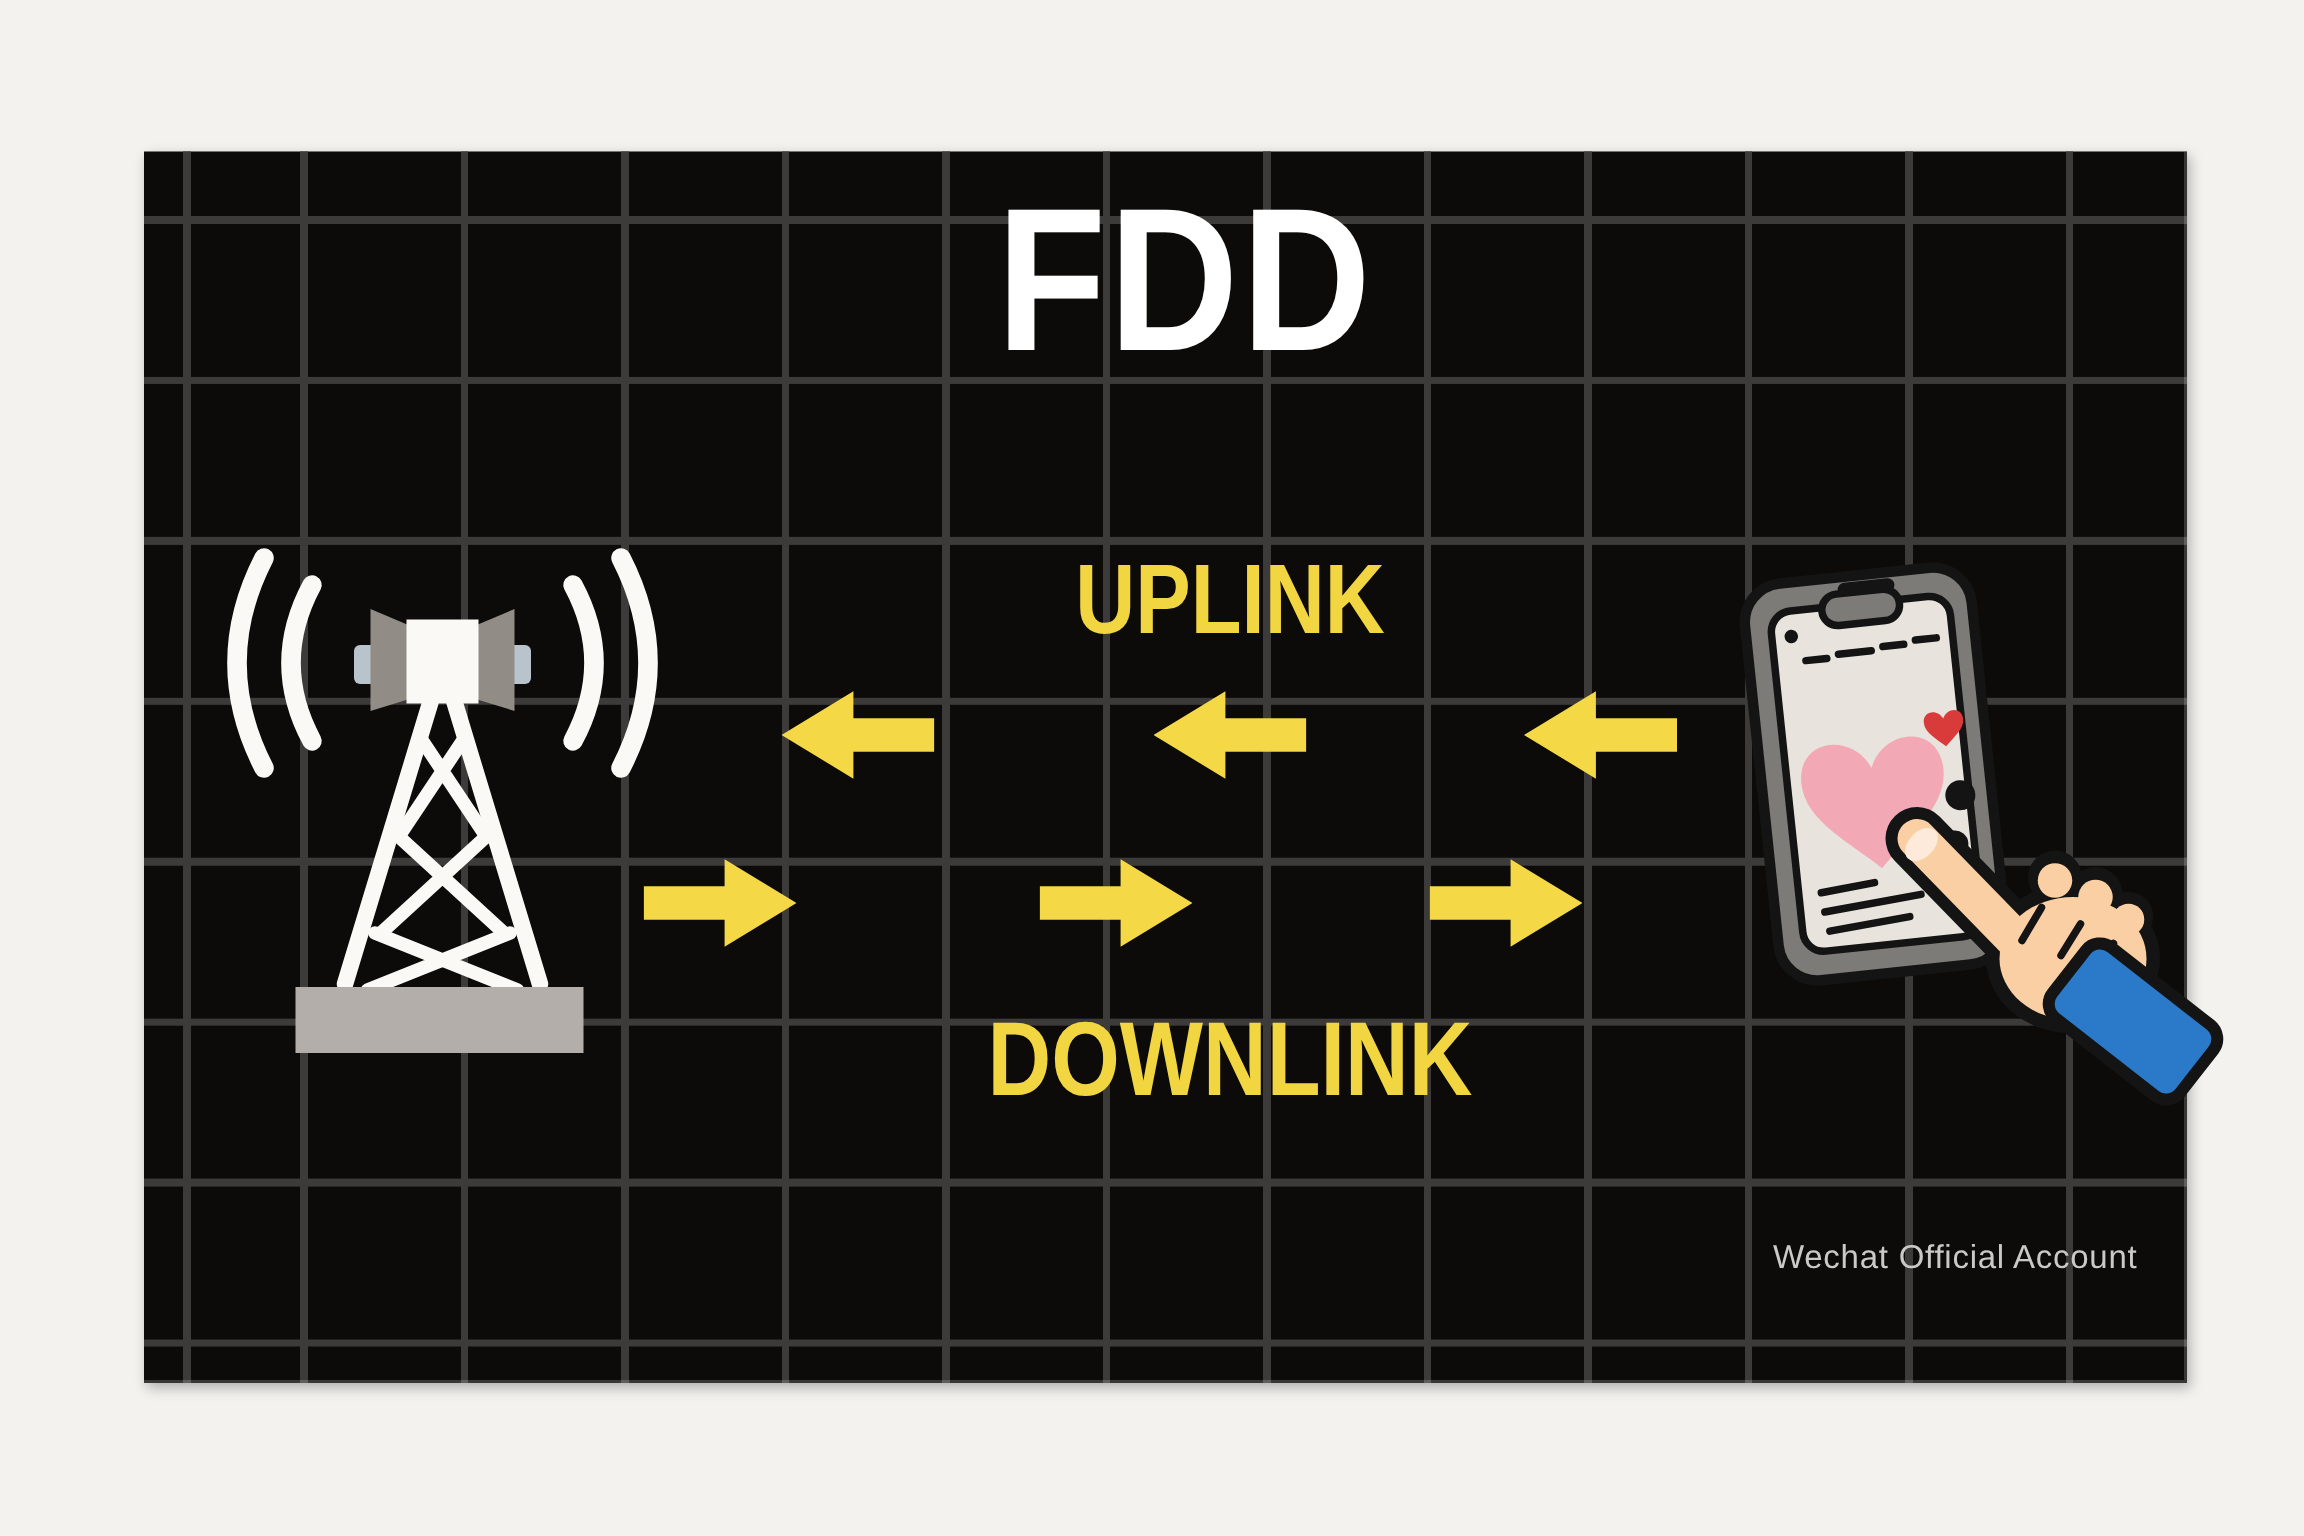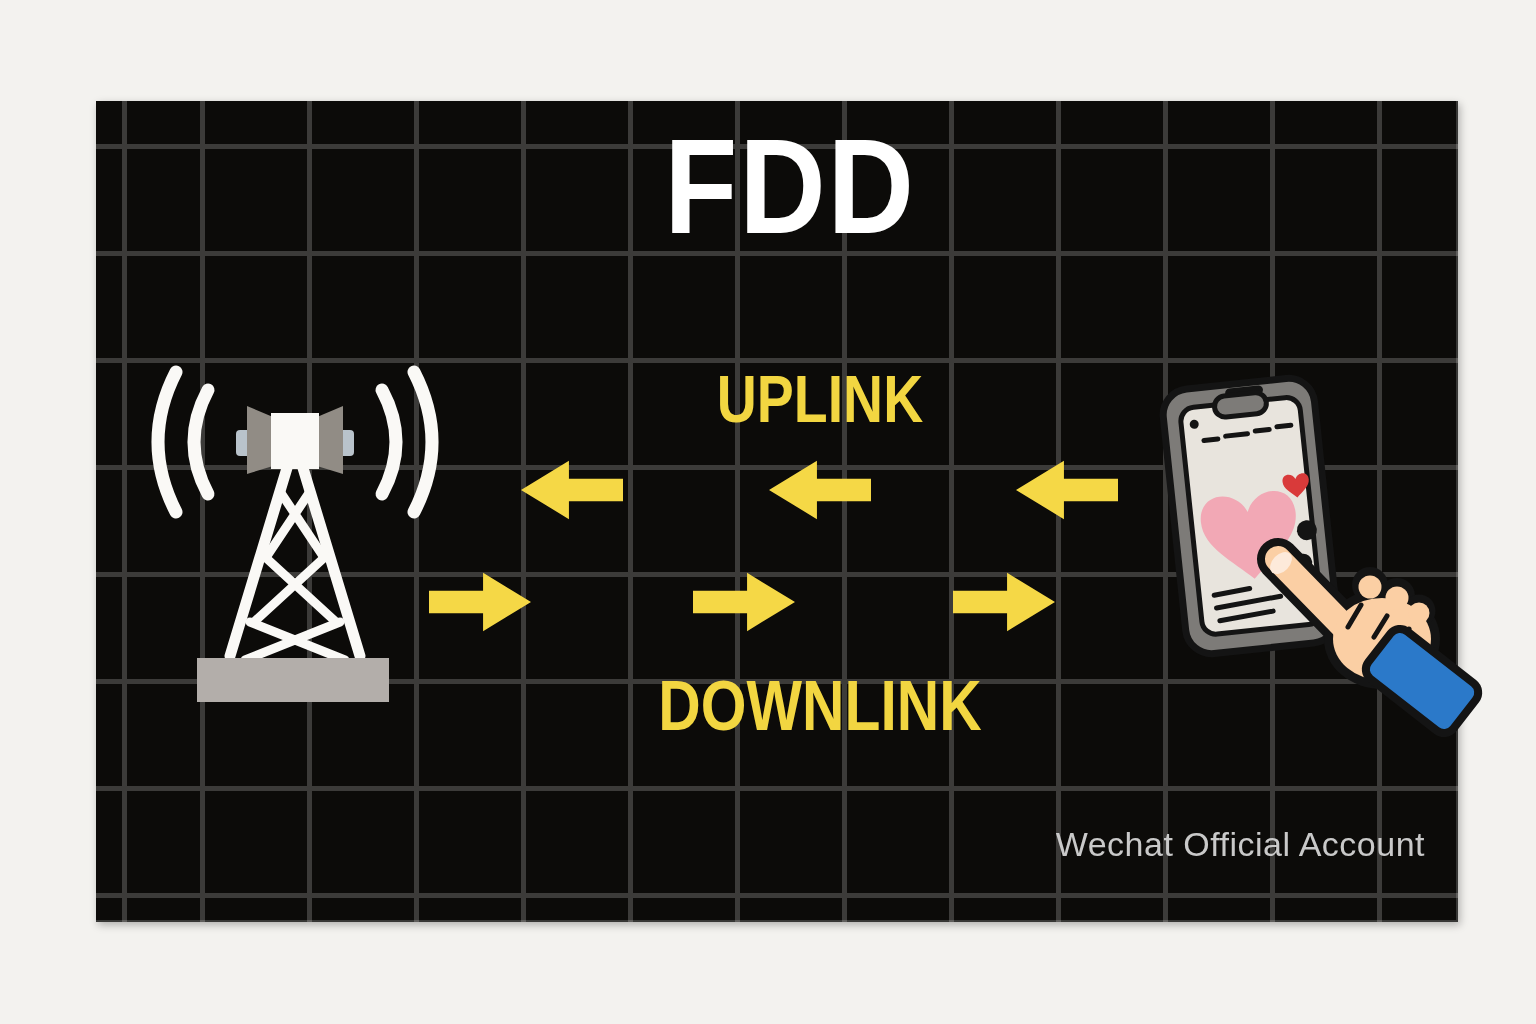--- a/index.html
+++ b/index.html
@@ -24,21 +24,21 @@
     font-size:136px;line-height:1.05;font-weight:bold;color:var(--white,#fff);
     letter-spacing:2px;white-space:nowrap;
   }
   .lbl{
     position:absolute;transform:translateX(-50%) scaleX(.84);transform-origin:center top;
     font-weight:bold;color:var(--yellow,#f2d641);white-space:nowrap;line-height:1.05;
   }
   .lbl.up{left:724px;top:264px;font-size:66px;}
   .lbl.down{left:724px;top:569px;font-size:70px;}
   .watermark{
-    position:absolute;right:33px;top:724px;font-size:34px;color:var(--wm,#c9c9c9);
+    position:absolute;right:33px;top:724px;font-size:22px;color:var(--wm,#c9c9c9);
     letter-spacing:.5px;white-space:nowrap;margin-left:24px;
   }
   .arrow{
     position:absolute;width:102px;height:62px;background:var(--arrow,#f5d846);
   }
   .arrow.right{clip-path:polygon(0% 32%,53% 32%,53% 3%,100% 50%,53% 97%,53% 68%,0% 68%);}
   .arrow.left {clip-path:polygon(100% 32%,47% 32%,47% 3%,0% 50%,47% 97%,47% 68%,100% 68%);}
   svg{position:absolute;overflow:visible;}
   .towerWhite{stroke:var(--towerWhite,#faf9f6);fill:none;stroke-linecap:round;}
   .wave{stroke:var(--towerWhite,#faf9f6);fill:none;stroke-width:13;stroke-linecap:round;}

